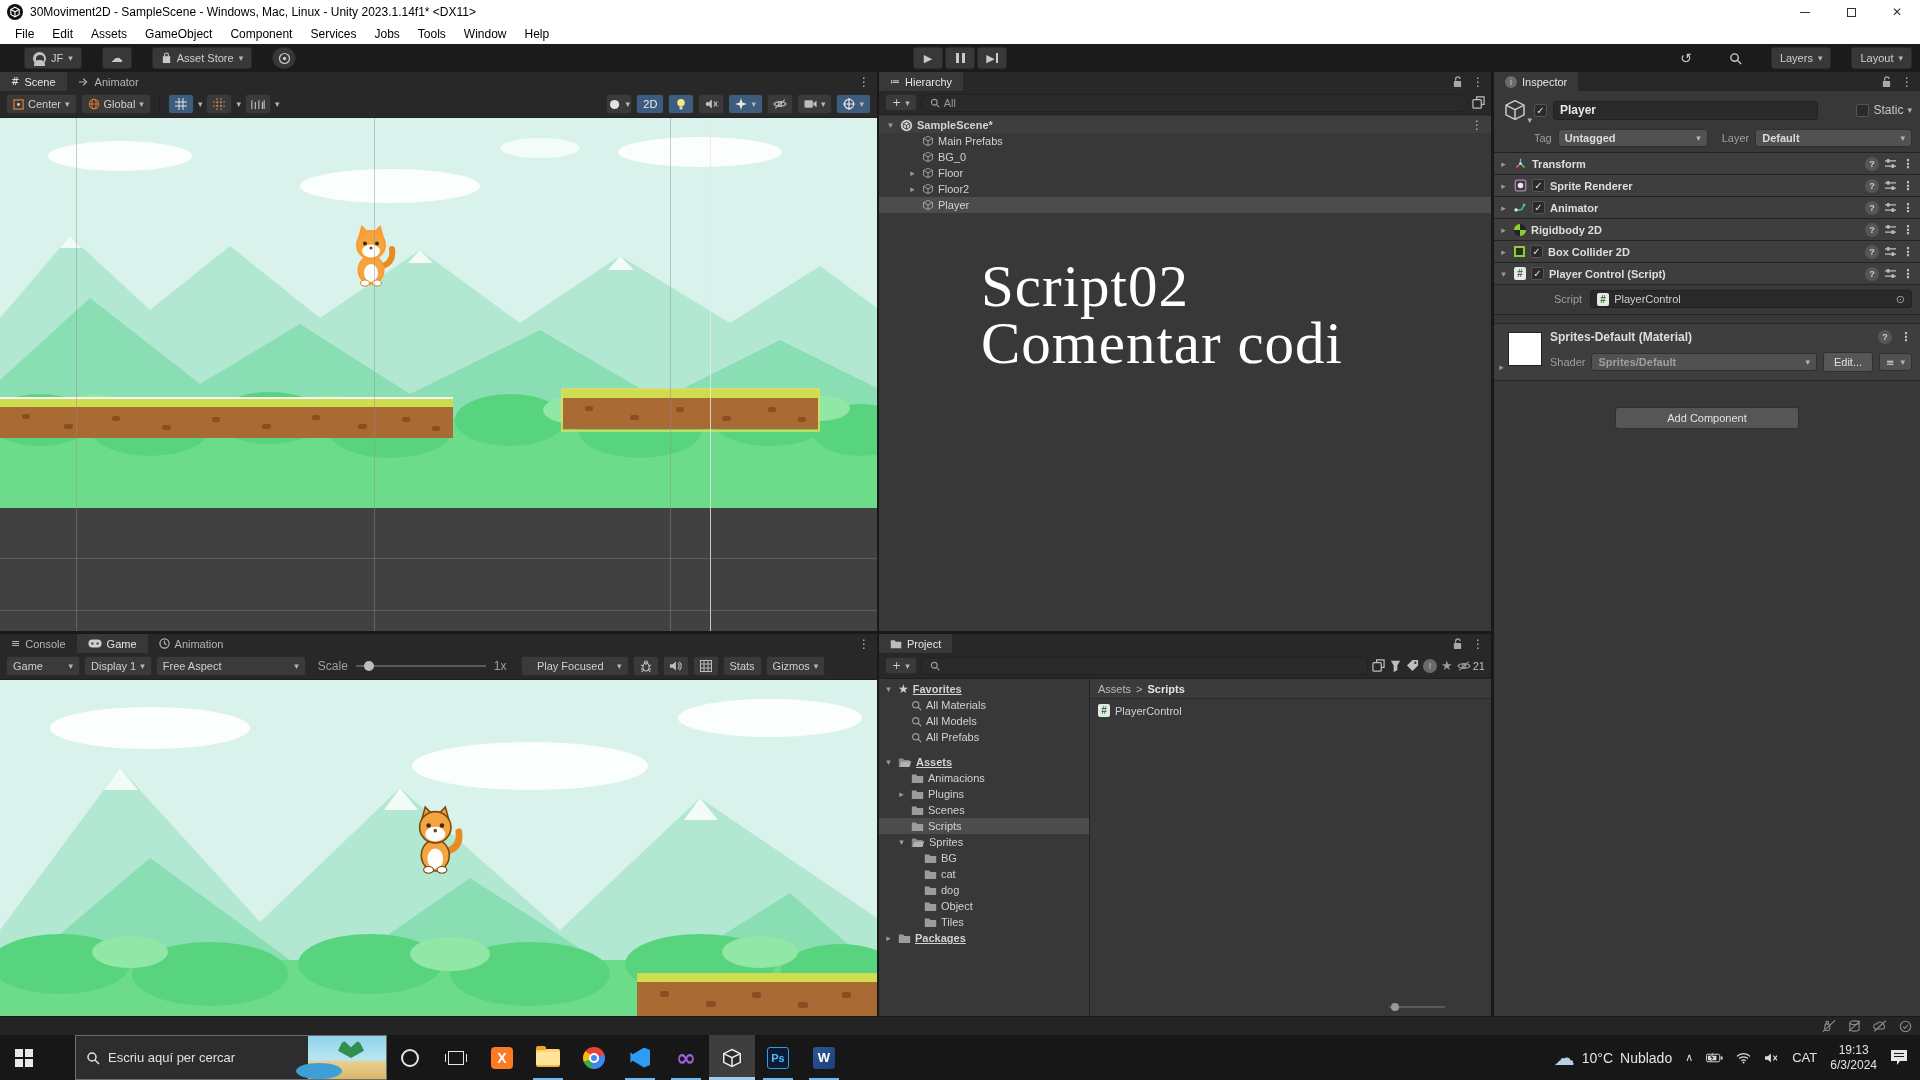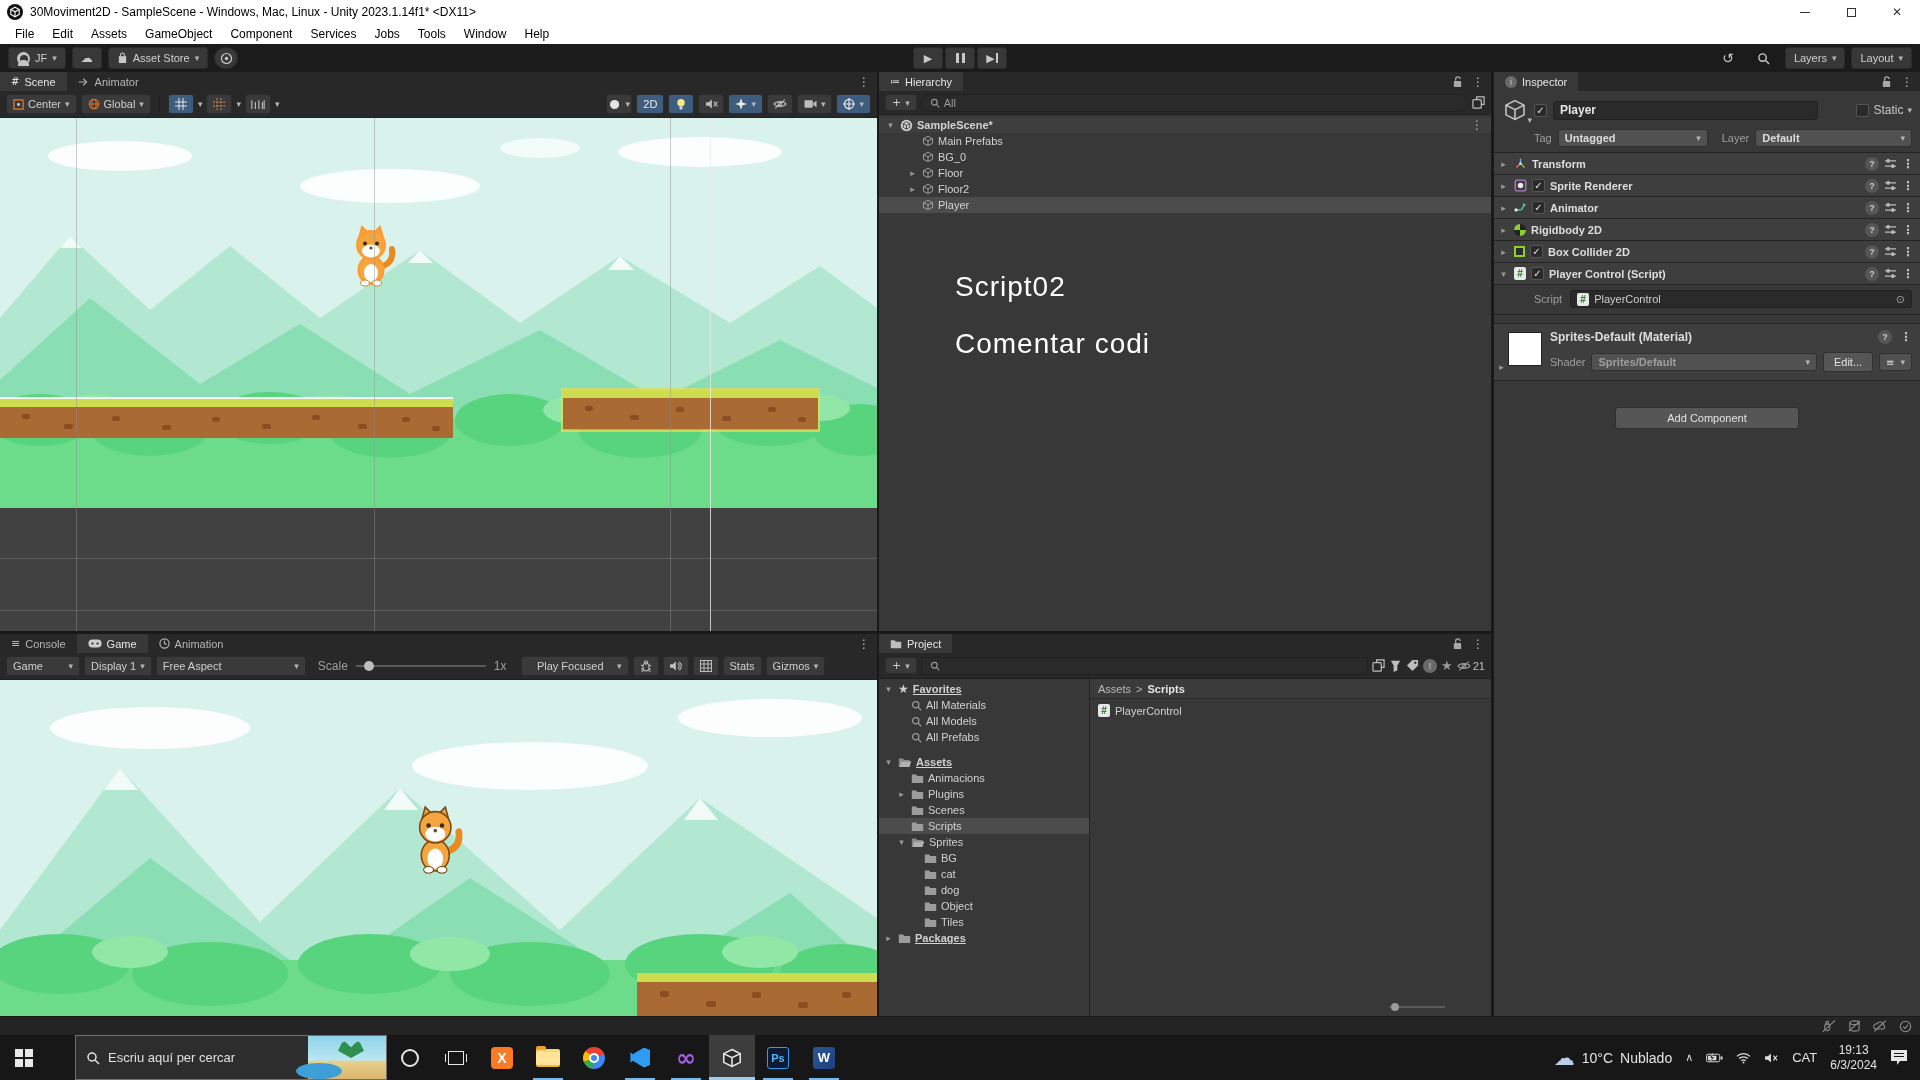--- a/index.html
+++ b/index.html
@@ -13,21 +13,21 @@
   .titlebar .title-text { font-size:12px; color:#000; }
   .win-btns { margin-left:auto; display:flex; height:100%; }
   .winbtn { width:46px; height:100%; background:transparent; border:none; color:#333; font-size:12px; display:flex; align-items:center; justify-content:center; cursor:default; }
   .winbtn .mini { display:inline-block; width:10px; border-top:1px solid #333; }
   .winbtn .maxi { display:inline-block; width:9px; height:9px; border:1px solid #333; }
   .menubar { position:absolute; top:24px; left:0; width:1920px; height:20px; background:#ffffff; display:flex; align-items:center; padding-left:6px; }
   .menu-item { color:#000; padding:0 9px; font-size:12px; cursor:default; }
 
   
   .unity-toolbar { position:absolute; top:44px; left:0; width:1920px; height:28px; background:#1b1b1b; display:flex; align-items:center; padding:0 8px; }
-  .tb-group { display:flex; align-items:center; gap:6px; }
+  .tb-group { display:flex; align-items:center; gap:20px;margin-left:16px; }
   .tb-center { position:absolute; left:50%; transform:translateX(-50%); display:flex; gap:2px; }
   .pill { background:#383838; border:1px solid #2a2a2a; border-radius:3px; height:22px; display:inline-flex; align-items:center; gap:5px; padding:0 8px; color:#cfcfcf; font-size:11px; cursor:default; }
   .sq-btn { background:#383838; border:1px solid #2a2a2a; border-radius:3px; width:30px; height:22px; display:inline-flex; align-items:center; justify-content:center; color:#c8c8c8; cursor:default; }
   .caret { font-size:9px; color:#b5b5b5; }
   .person-ico { width:13px; height:13px; border-radius:50%; background:#c4c4c4; position:relative; }
   .person-ico:after { content:""; position:absolute; left:2.5px; top:3px; width:8px; height:8px; border-radius:50%; background:#383838; }
   .person-ico:before { content:""; position:absolute; left:1px; top:8px; width:11px; height:6px; border-radius:5px 5px 0 0; background:#c4c4c4; z-index:1; }
   .uni { font-family:"DejaVu Sans",sans-serif; }
   .play-glyph { color:#c9c9c9; font-size:11px; }
   .pausebars { display:inline-flex; gap:3px; }
@@ -71,38 +71,38 @@
   #game-panel { left:0; top:634px; width:877px; height:382px; }
   #game-view { position:relative; width:877px; height:336px; overflow:hidden; background:#d9f3ec; }
 
   .scale-track { width:130px; height:2px; background:#5a5a5a; position:relative; margin:0 4px; }
   .scale-knob { position:absolute; left:8px; top:-4px; width:10px; height:10px; border-radius:50%; background:#bdbdbd; }
 
   
   #hierarchy-panel { left:879px; top:72px; width:612px; height:559px; }
   #hierarchy-items { padding-top:2px; }
   #hierarchy-items .tree-row .row-kebab { margin-left:auto; padding-right:8px; color:#bdbdbd; font-weight:normal; }
-  .annotation { position:absolute; left:76px; top:186px; color:var(--annotation-white,#fff); font-size:28px; line-height:57px; letter-spacing:1px; font-family:Liberation Sans, sans-serif; }
+  .annotation { position:absolute; left:102px; top:186px; color:var(--annotation-white,#fff); font-size:59px; line-height:57px; letter-spacing:1px; font-family:Liberation Serif, serif; }
 
   
   #inspector-panel { left:1494px; top:72px; width:426px; height:944px; }
   .insp-head { padding:6px 8px 5px 8px; border-bottom:1px solid #232323; }
   .insp-row1 { display:flex; align-items:center; gap:6px; }
   .big-cube { width:26px; height:26px; display:flex; align-items:center; justify-content:center; position:relative; }
   .big-cube .caret { position:absolute; right:-4px; bottom:-2px; }
   .checkbox { width:13px; height:13px; background:#2a2a2a; border:1px solid #555; border-radius:2px; display:inline-flex; align-items:center; justify-content:center; color:#e0e0e0; font-size:10px; flex:none; }
   .namefield { flex:1; height:19px; background:#2a2a2a; border:1px solid #212121; border-radius:3px; color:#e6e6e6; font-size:12px; font-weight:bold; padding:0 6px; }
   .static-wrap { display:flex; align-items:center; gap:4px; color:#c6c6c6;margin-left:32px; }
   .insp-row2 { display:flex; align-items:center; gap:6px; margin-top:6px; padding-left:32px; }
   .lbl-dim { color:#9f9f9f; font-size:11px; }
   .dropdown { background:#515151; border:1px solid #303030; border-radius:3px; height:18px; display:inline-flex; align-items:center; padding:0 6px; gap:6px; color:#dcdcdc; font-size:11px; cursor:default; }
   .dropdown .dd-label { flex:1; text-align:left;font-weight:bold; }
   .comp-row { height:22px; background:#3e3e3e; border-bottom:1px solid #242424; display:flex; align-items:center; gap:5px; padding:0 6px 0 4px; font-weight:bold; font-size:11px; color:#dedede; }
   .comp-row .spacer { flex:1; }
-  .insp-content-row { background:#383838; border-bottom:1px solid #242424; padding:5px 8px 6px 40px; display:flex; align-items:center; gap:8px; }
+  .insp-content-row { background:#383838; border-bottom:1px solid #242424; padding:5px 8px 6px 60px; display:flex; align-items:center; gap:8px; }
   .objfield { flex:1; height:18px; background:#2a2a2a; border:1px solid #212121; border-radius:3px; display:flex; align-items:center; gap:5px; padding:0 6px; color:#cfcfcf; font-size:11px; }
   .objfield .picker { margin-left:auto; color:#a5a5a5; }
   .material-block { background:#3e3e3e; border-top:1px solid #242424; border-bottom:1px solid #242424; margin-top:8px; padding:6px 8px 8px 8px; position:relative; }
   .mat-swatch { position:absolute; left:14px; top:8px; width:34px; height:34px; background:#fff; border:1px solid #222; }
   .mat-row1 { display:flex; align-items:center; gap:8px; padding-left:48px; font-weight:bold; color:#dedede; }
   .mat-row2 { display:flex; align-items:center; gap:6px; padding-left:48px; margin-top:8px; }
   .mat-expander { position:absolute; left:2px; bottom:8px; }
   .btn { background:#565656; border:1px solid #303030; border-radius:3px; color:#e2e2e2; font-size:11px; height:20px; padding:0 10px; display:inline-flex; align-items:center; justify-content:center; cursor:default; }
   .addcomp-wrap { display:flex; justify-content:center; margin-top:26px; }
   .addcomp { width:184px; height:22px; }

